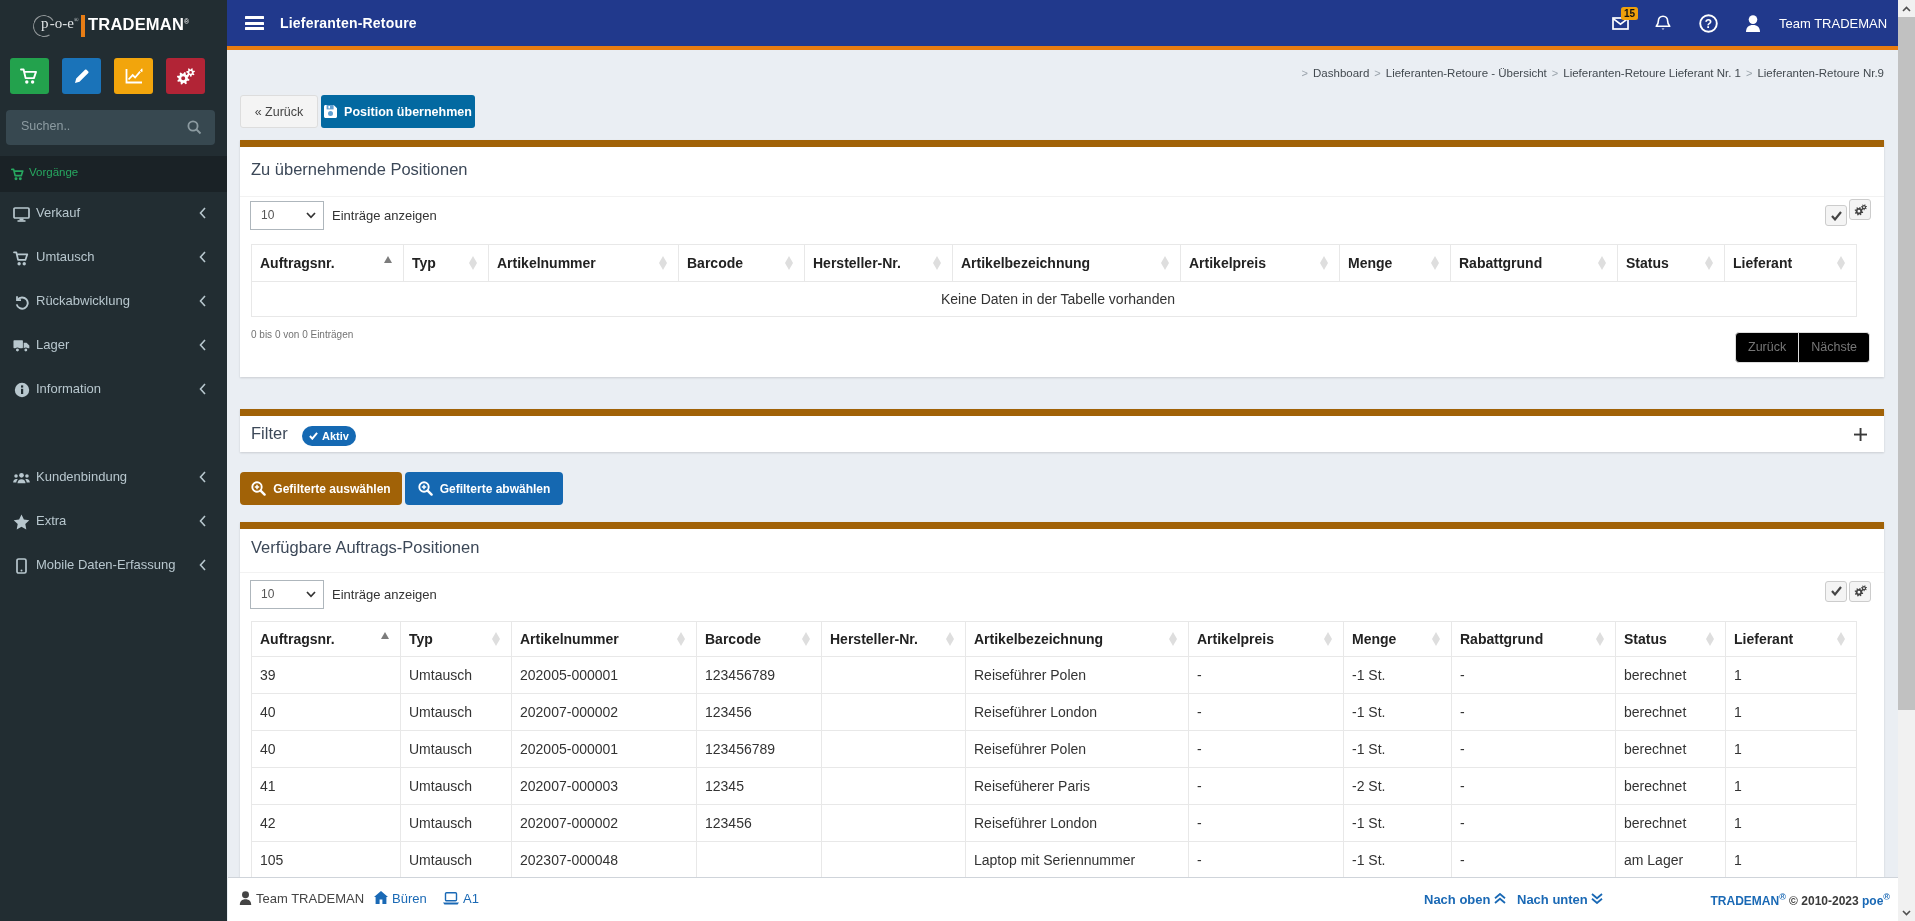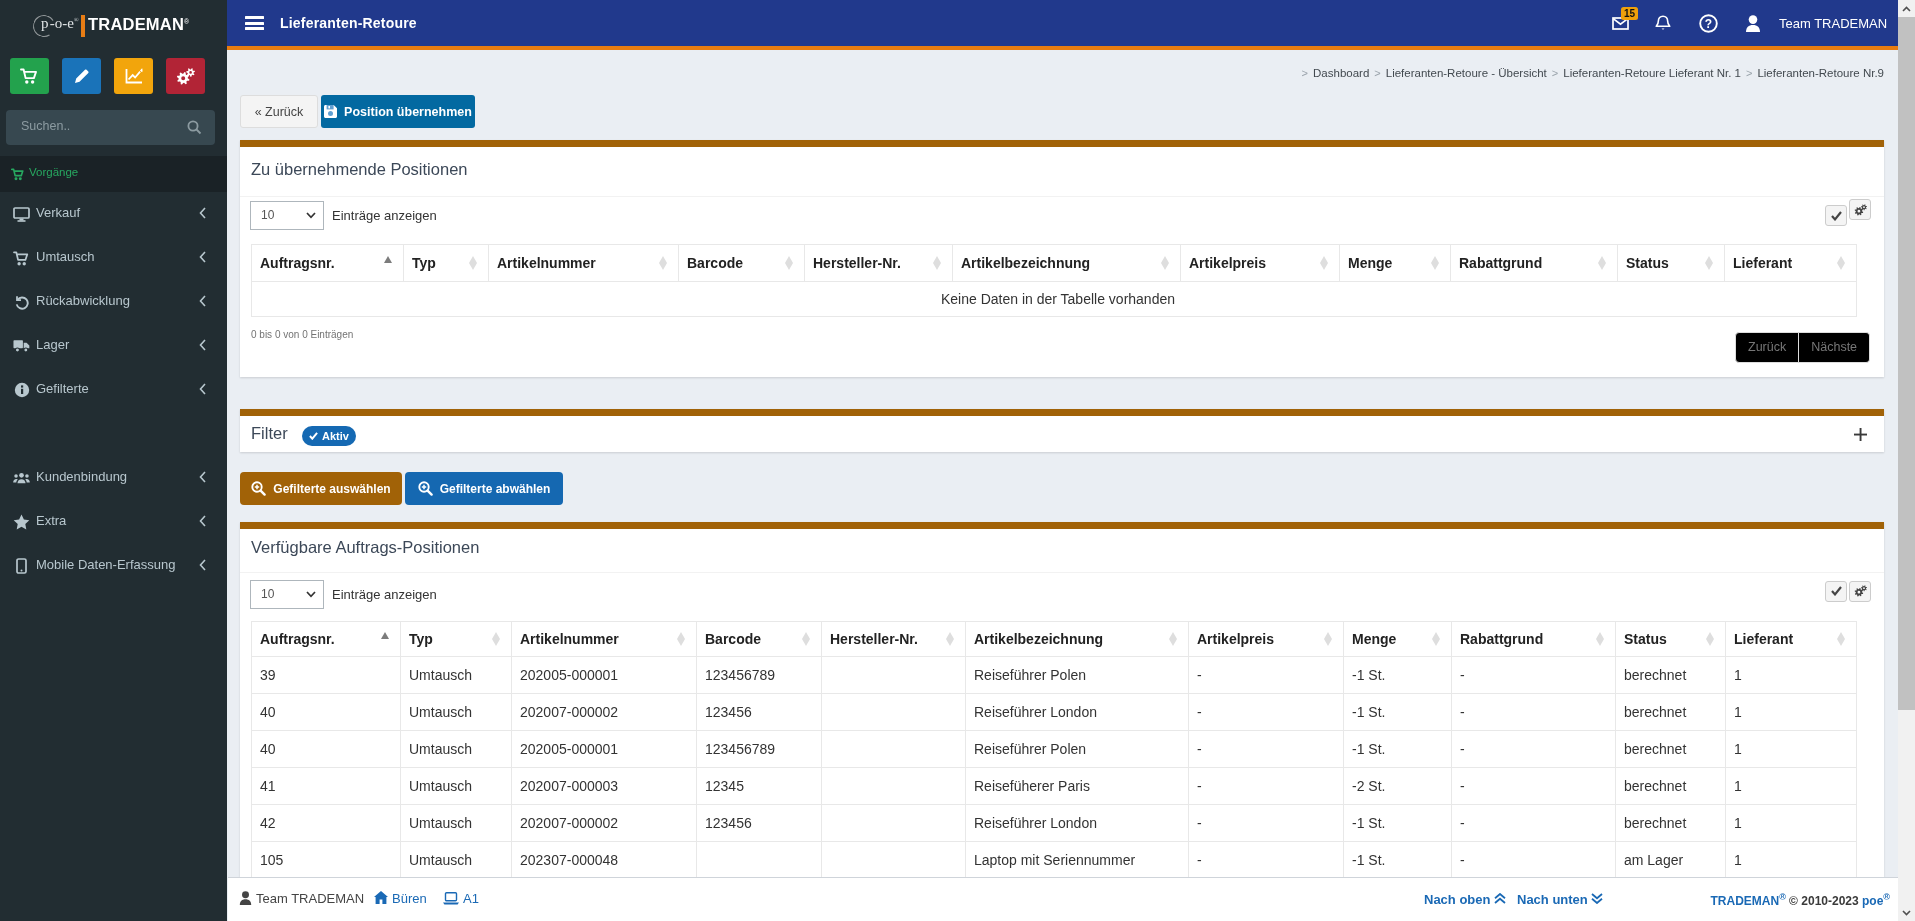--- a/index.html
+++ b/index.html
@@ -182,21 +182,21 @@
         </svg></span>
     </div>
   <div class="mi" style="top:368px">
       <span class="ic">
         <svg width="16" height="16" viewBox="0 0 16 16">
           <circle cx="8" cy="8" r="7.2" fill="#b8c7ce"></circle>
           <rect x="7" y="6.8" width="2.2" height="5.2" fill="#222d32"></rect>
           <rect x="7" y="3.4" width="2.2" height="2.2" fill="#222d32"></rect>
         </svg>
       </span>
-      <span class="tx">Gefilterte</span>
+      <span class="tx">Information</span>
       <span class="ch"><svg width="7" height="12" viewBox="0 0 7 12">
           <path d="M6 1L1.5 6L6 11" fill="none" stroke="#b8c7ce" stroke-width="1.6"></path>
         </svg></span>
     </div>
   <div class="mi" style="top:456px">
       <span class="ic">
         <svg width="19" height="14" viewBox="0 0 19 14">
           <circle cx="9.5" cy="4" r="2.6" fill="#b8c7ce"></circle>
           <path d="M5 13c0-3 2-4.7 4.5-4.7S14 10 14 13z" fill="#b8c7ce"></path>
           <circle cx="3.4" cy="4.8" r="2" fill="#b8c7ce"></circle>

